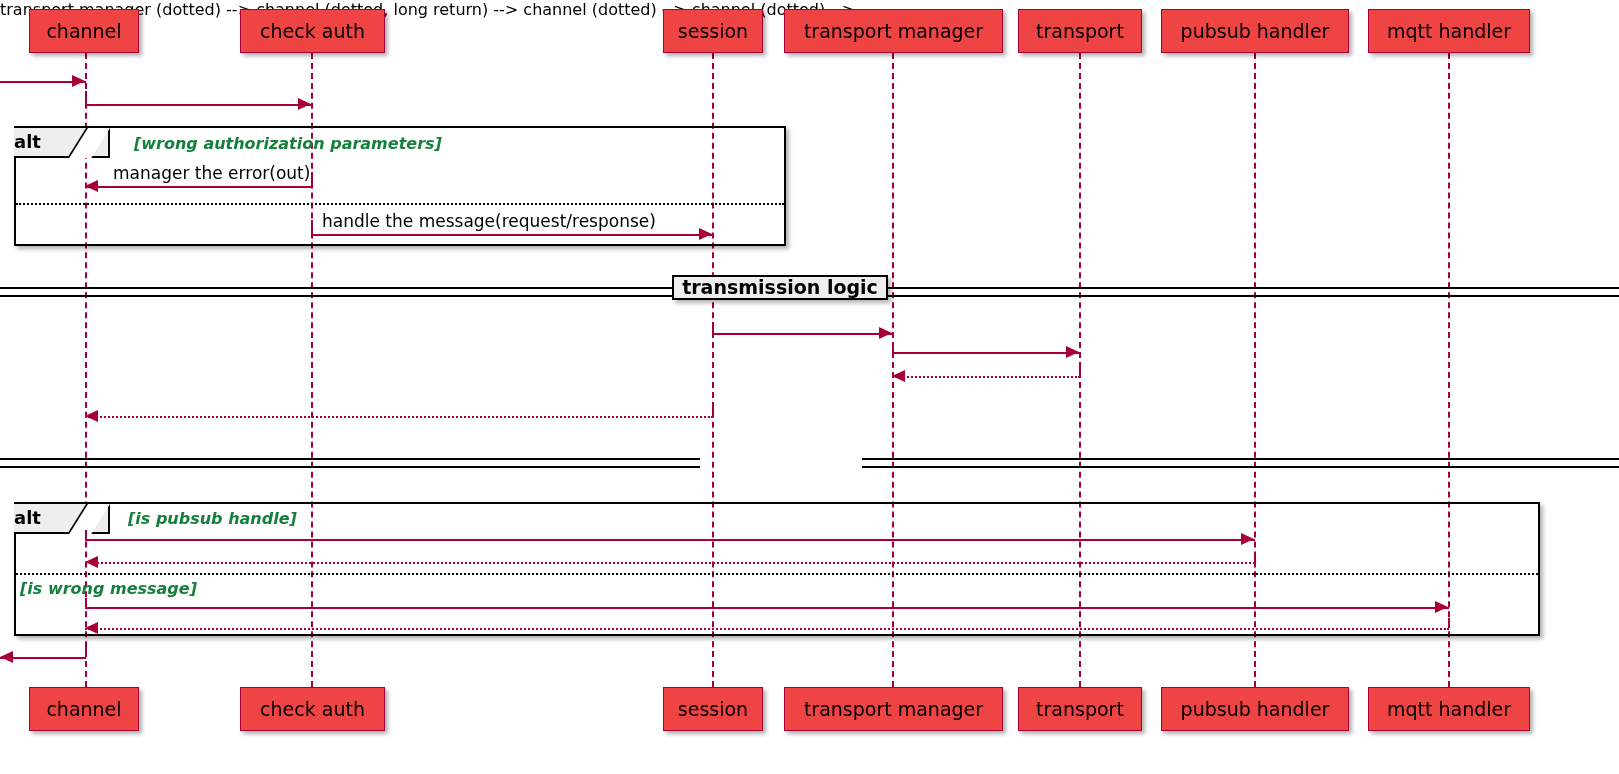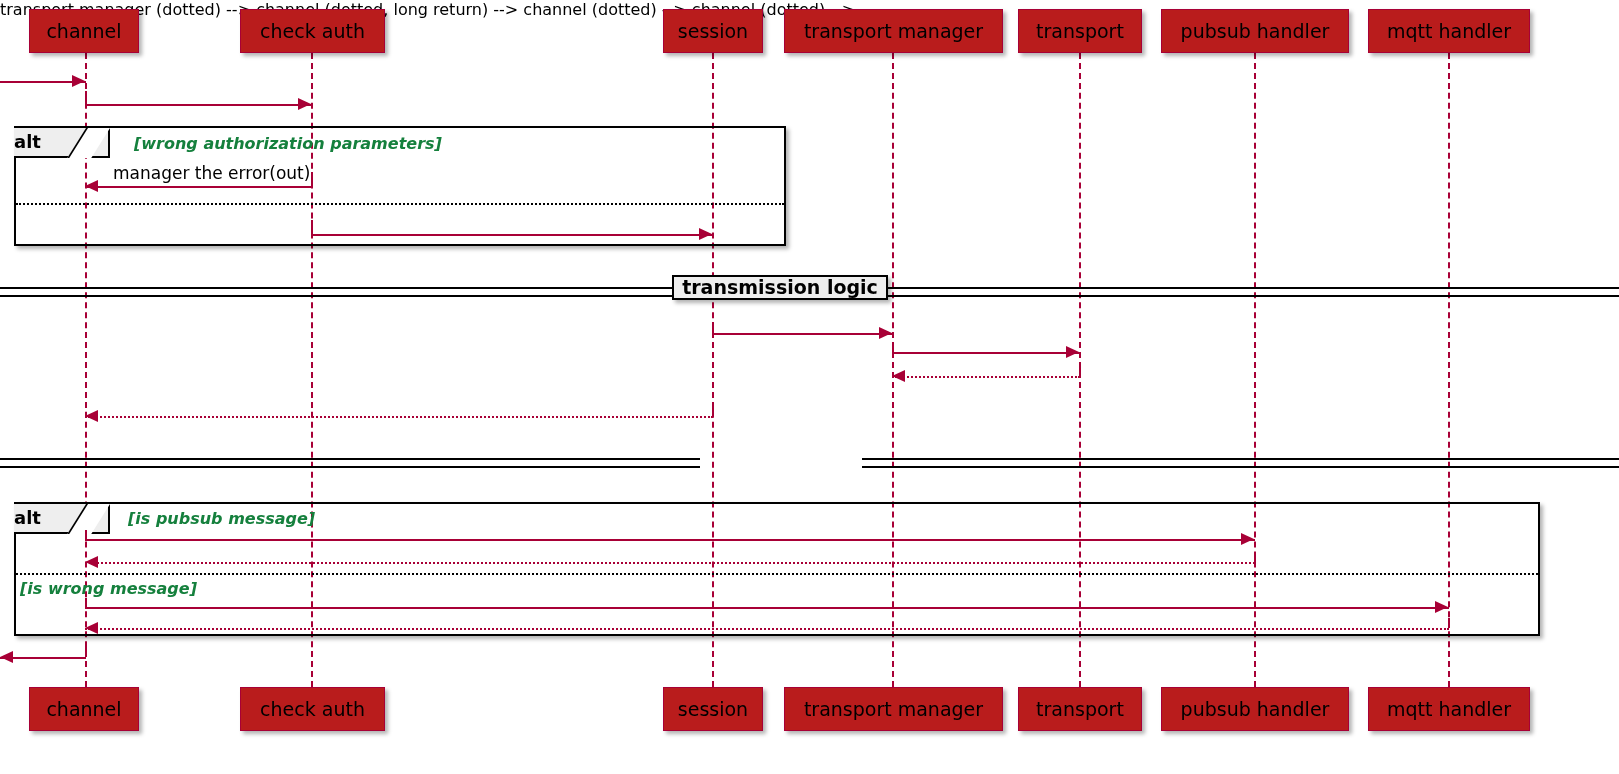--- a/index.html
+++ b/index.html
@@ -16,21 +16,21 @@
     width: 1619px;
     height: 774px;
     background: #FFFFFF;
     overflow: hidden;
   }
 
   
   .participant {
     position: absolute;
     box-sizing: border-box;
-    background: #b91c1c;
+    background: #ef4444;
     border: 1.5px solid #A80036;
     color: #000000;
     font-size: 19px;
     line-height: 1;
     display: flex;
     align-items: center;
     justify-content: center;
     white-space: nowrap;
     box-shadow: 3px 3px 4px rgba(0,0,0,0.30);
     height: 44px;
@@ -206,20 +206,21 @@
   <div class="group-cond" style="left:134px; top:136px;">[wrong authorization parameters]</div>
   <div class="group-else" style="left:16px; top:203px; width:768px;"></div>
 
   
   <div class="msg-label" style="left:113px; top:165px;">manager the error(out)</div>
   <div class="stub" style="left:311px; top:172px; height:14px;"></div>
   <div class="msg" style="left:85px; top:186px; width:227px;"></div>
   <div class="arrowhead left" style="left:85px; top:180px;"></div>
 
   
+  <div class="msg-label" style="left:322px; top:213px;">handle the message(request/response)</div>
   <div class="stub" style="left:311px; top:220px; height:14px;"></div>
   <div class="msg" style="left:311px; top:234px; width:402px;"></div>
   <div class="arrowhead right" style="left:699px; top:228px;"></div>
 
   
   <div class="divider-line" style="left:0px;   top:287px; width:680px;"></div>
   <div class="divider-line" style="left:0px;   top:295px; width:680px;"></div>
   <div class="divider-line" style="left:880px; top:287px; width:739px;"></div>
   <div class="divider-line" style="left:880px; top:295px; width:739px;"></div>
   <div class="divider-box" style="left:672px; top:275px; width:216px; height:25px;">
@@ -252,21 +253,21 @@
   <div class="divider-line" style="left:0px;   top:466px; width:700px;"></div>
   <div class="divider-line" style="left:862px; top:458px; width:757px;"></div>
   <div class="divider-line" style="left:862px; top:466px; width:757px;"></div>
 
   
   <div class="group" style="left:14px; top:502px; width:1526px; height:134px;"></div>
   <div class="group-tab" style="left:14px; top:504px; width:96px;">
     <span class="group-tab-label">alt</span>
     <span class="group-tab-notch"></span>
   </div>
-  <div class="group-cond" style="left:128px; top:511px;">[is pubsub message]</div>
+  <div class="group-cond" style="left:128px; top:511px;">[is pubsub handle]</div>
   <div class="group-else" style="left:16px; top:573px; width:1522px;"></div>
   <div class="group-cond" style="left:20px; top:581px;">[is wrong message]</div>
 
   
   <div class="stub" style="left:85px; top:530px; height:9px;"></div>
   <div class="msg" style="left:85px; top:539px; width:1170px;"></div>
   <div class="arrowhead right" style="left:1241px; top:533px;"></div>
 
    channel (dotted) --&gt;
   <div class="stub" style="left:1254px; top:552px; height:10px;"></div>

